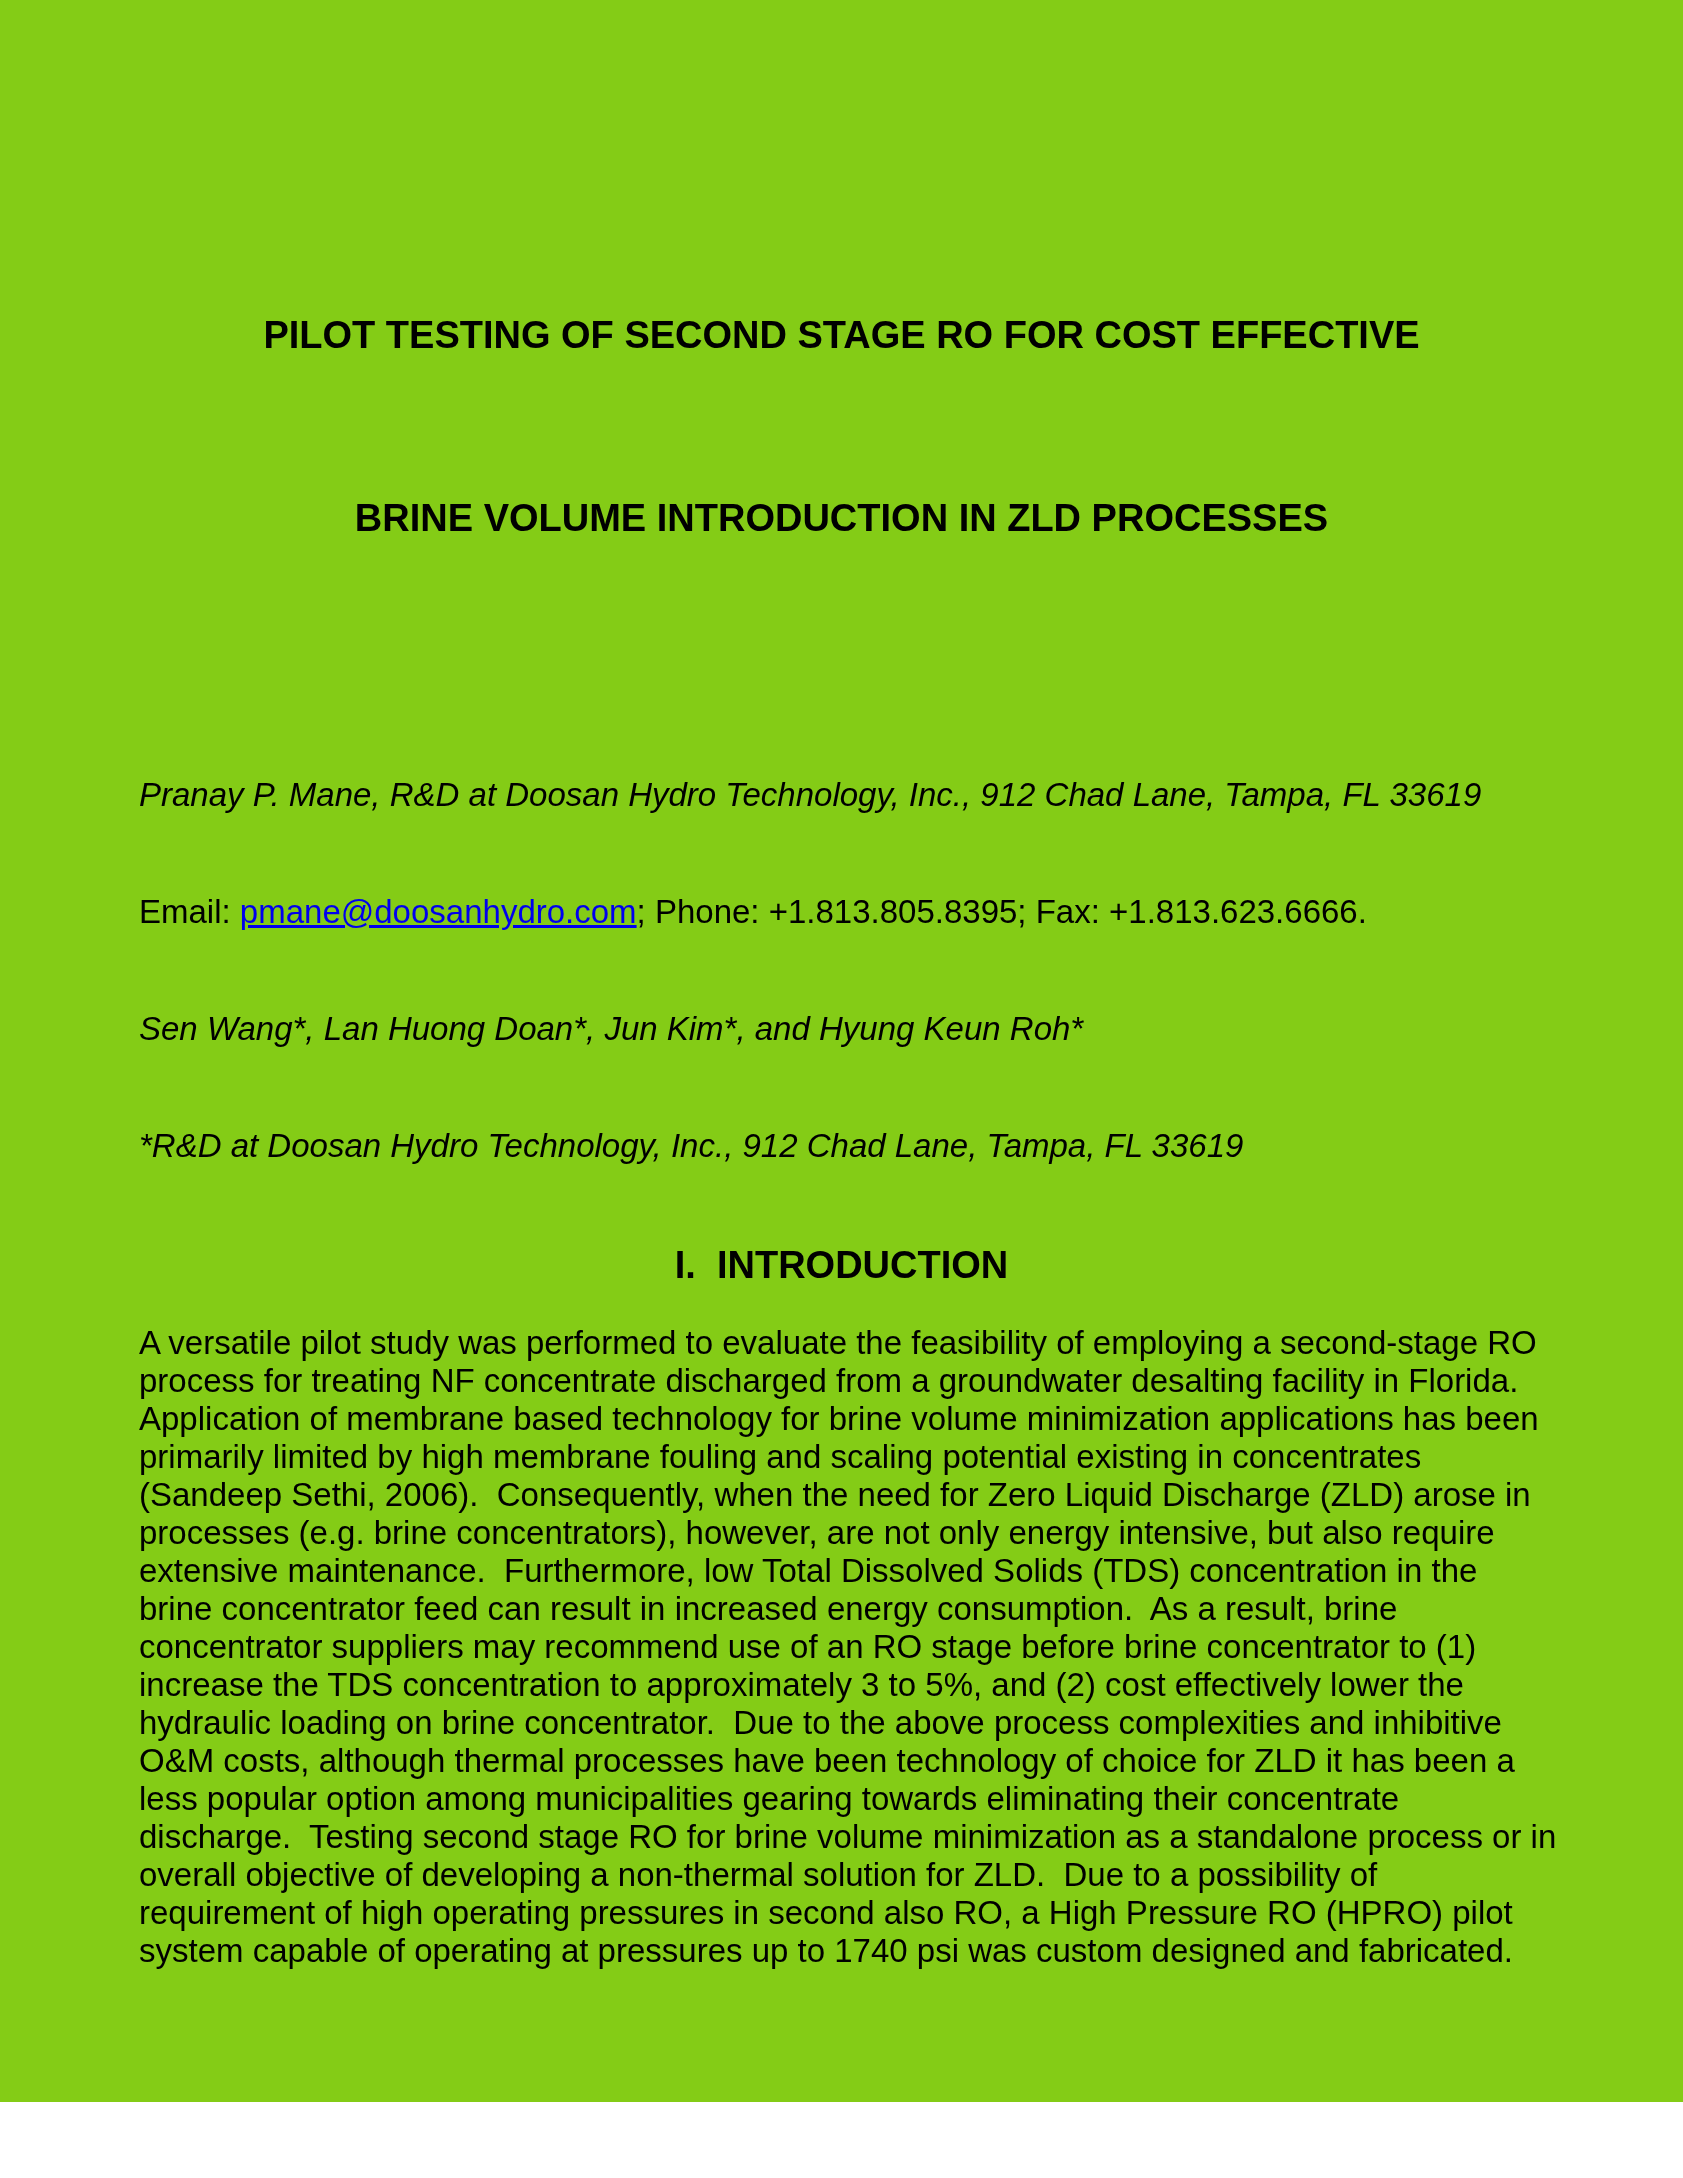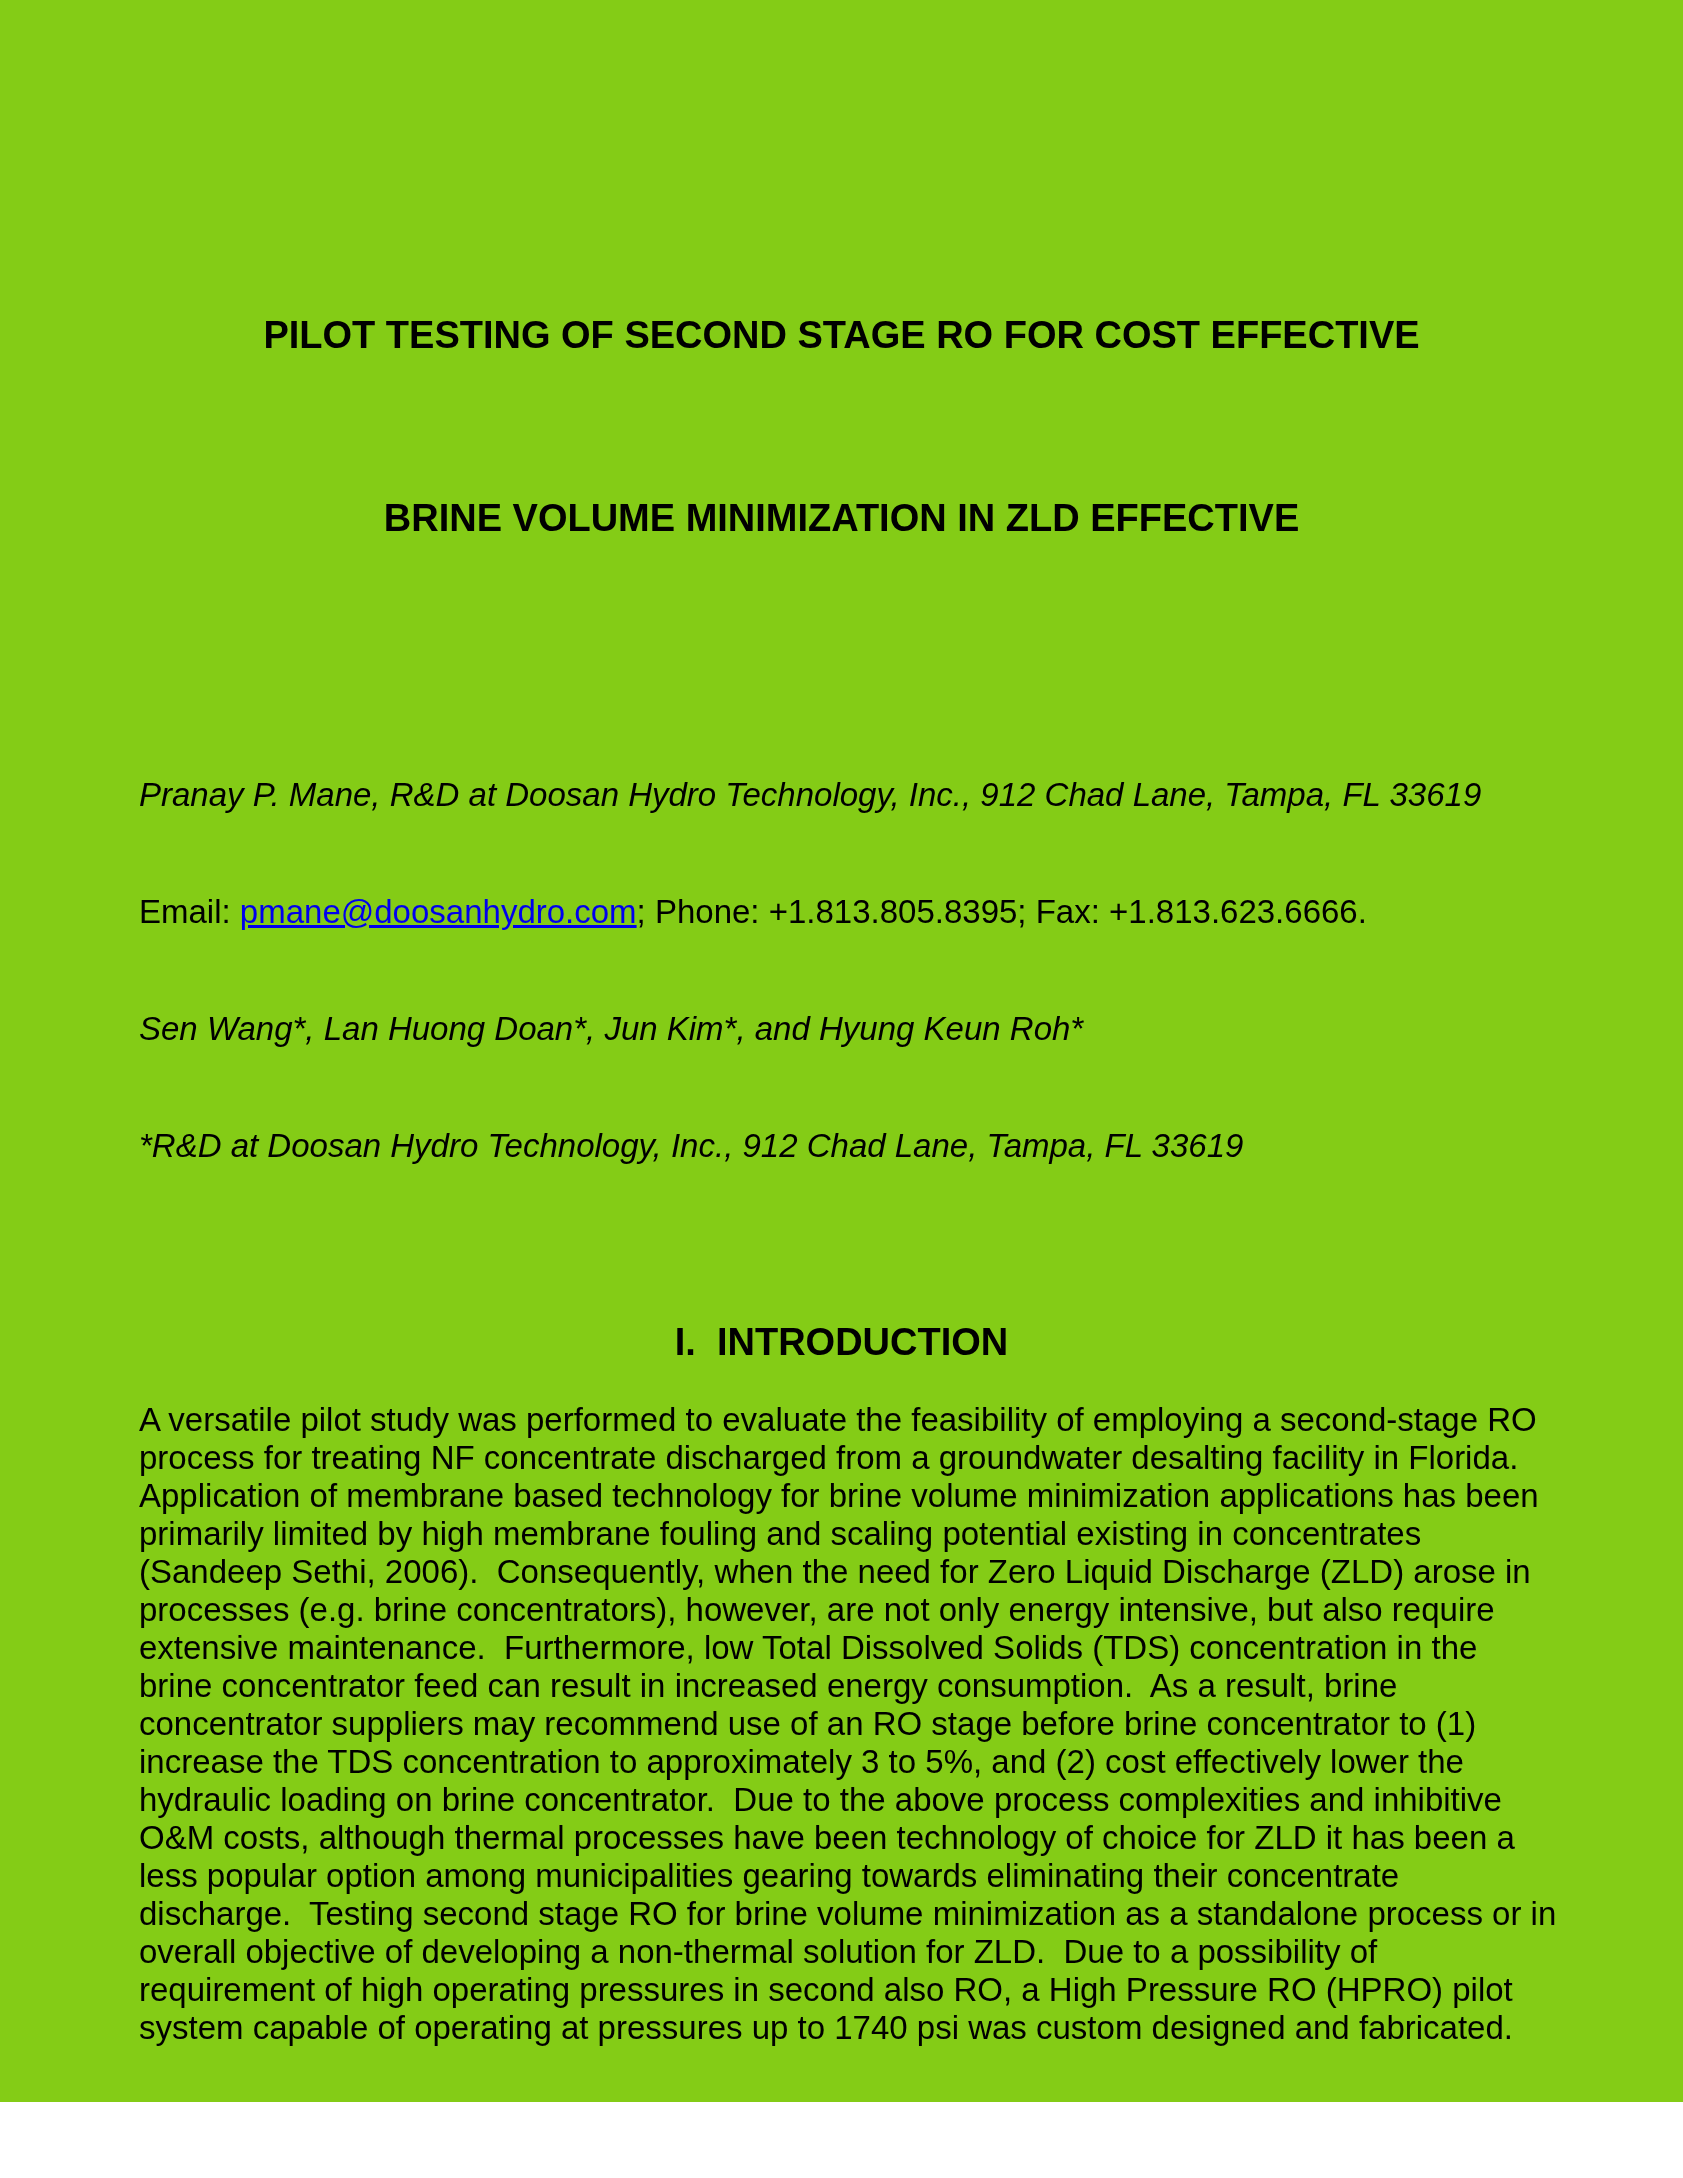--- a/index.html
+++ b/index.html
@@ -43,42 +43,41 @@
     cursor: pointer;
   }
   .section-heading {
     text-align: center;
     font-weight: bold;
     font-size: 38px;
     line-height: 44px;
     white-space: pre;
   }
   .heading-intro {
-    margin-top: 77px;
   }
   .paragraph {
     font-size: 33px;
     line-height: 38px;
   }
   .para-intro {
     margin-top: 37px;
   }
   .line {
     white-space: pre;
   }
 </style>
 </head>
 <body>
 
 <div class="page">
   <div class="content">
 
     <div class="doc-title">
       <div>PILOT TESTING OF SECOND STAGE RO FOR COST EFFECTIVE</div>
-      <div>BRINE VOLUME MINIMIZATION IN ZLD EFFECTIVE</div>
+      <div>BRINE VOLUME INTRODUCTION IN ZLD PROCESSES</div>
     </div>
 
     <div class="authors">
       <div class="italic">Pranay P. Mane, R&amp;D at Doosan Hydro Technology, Inc., 912 Chad Lane, Tampa, FL 33619</div>
       <div><span>Email: </span><span class="email-link">pmane@doosanhydro.com</span><span>; Phone: +1.813.805.8395; Fax: +1.813.623.6666.</span></div>
       <div class="italic">Sen Wang*, Lan Huong Doan*, Jun Kim*, and Hyung Keun Roh*</div>
       <div class="italic">*R&amp;D at Doosan Hydro Technology, Inc., 912 Chad Lane, Tampa, FL 33619</div>
     </div>
 
     <div class="section-heading heading-intro">I.  INTRODUCTION</div>

